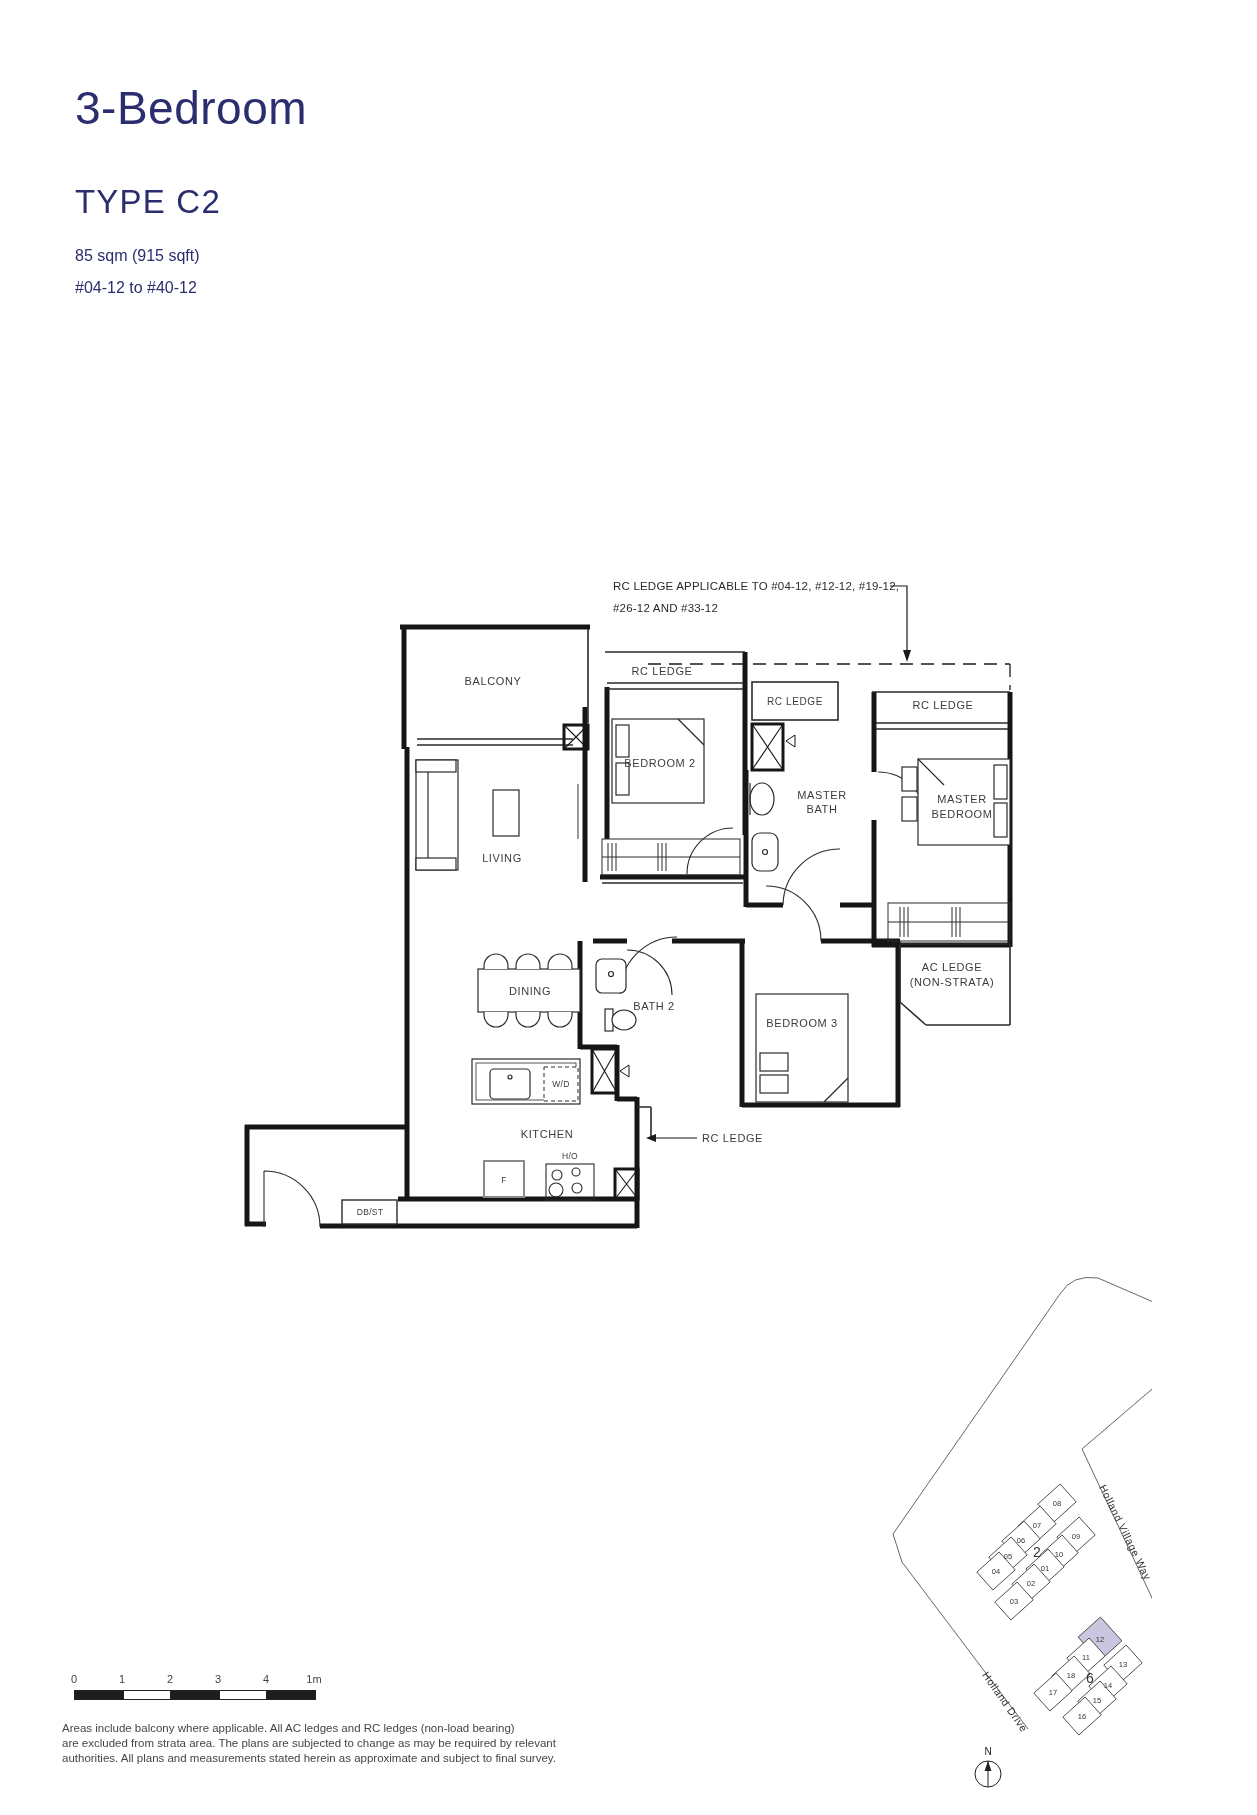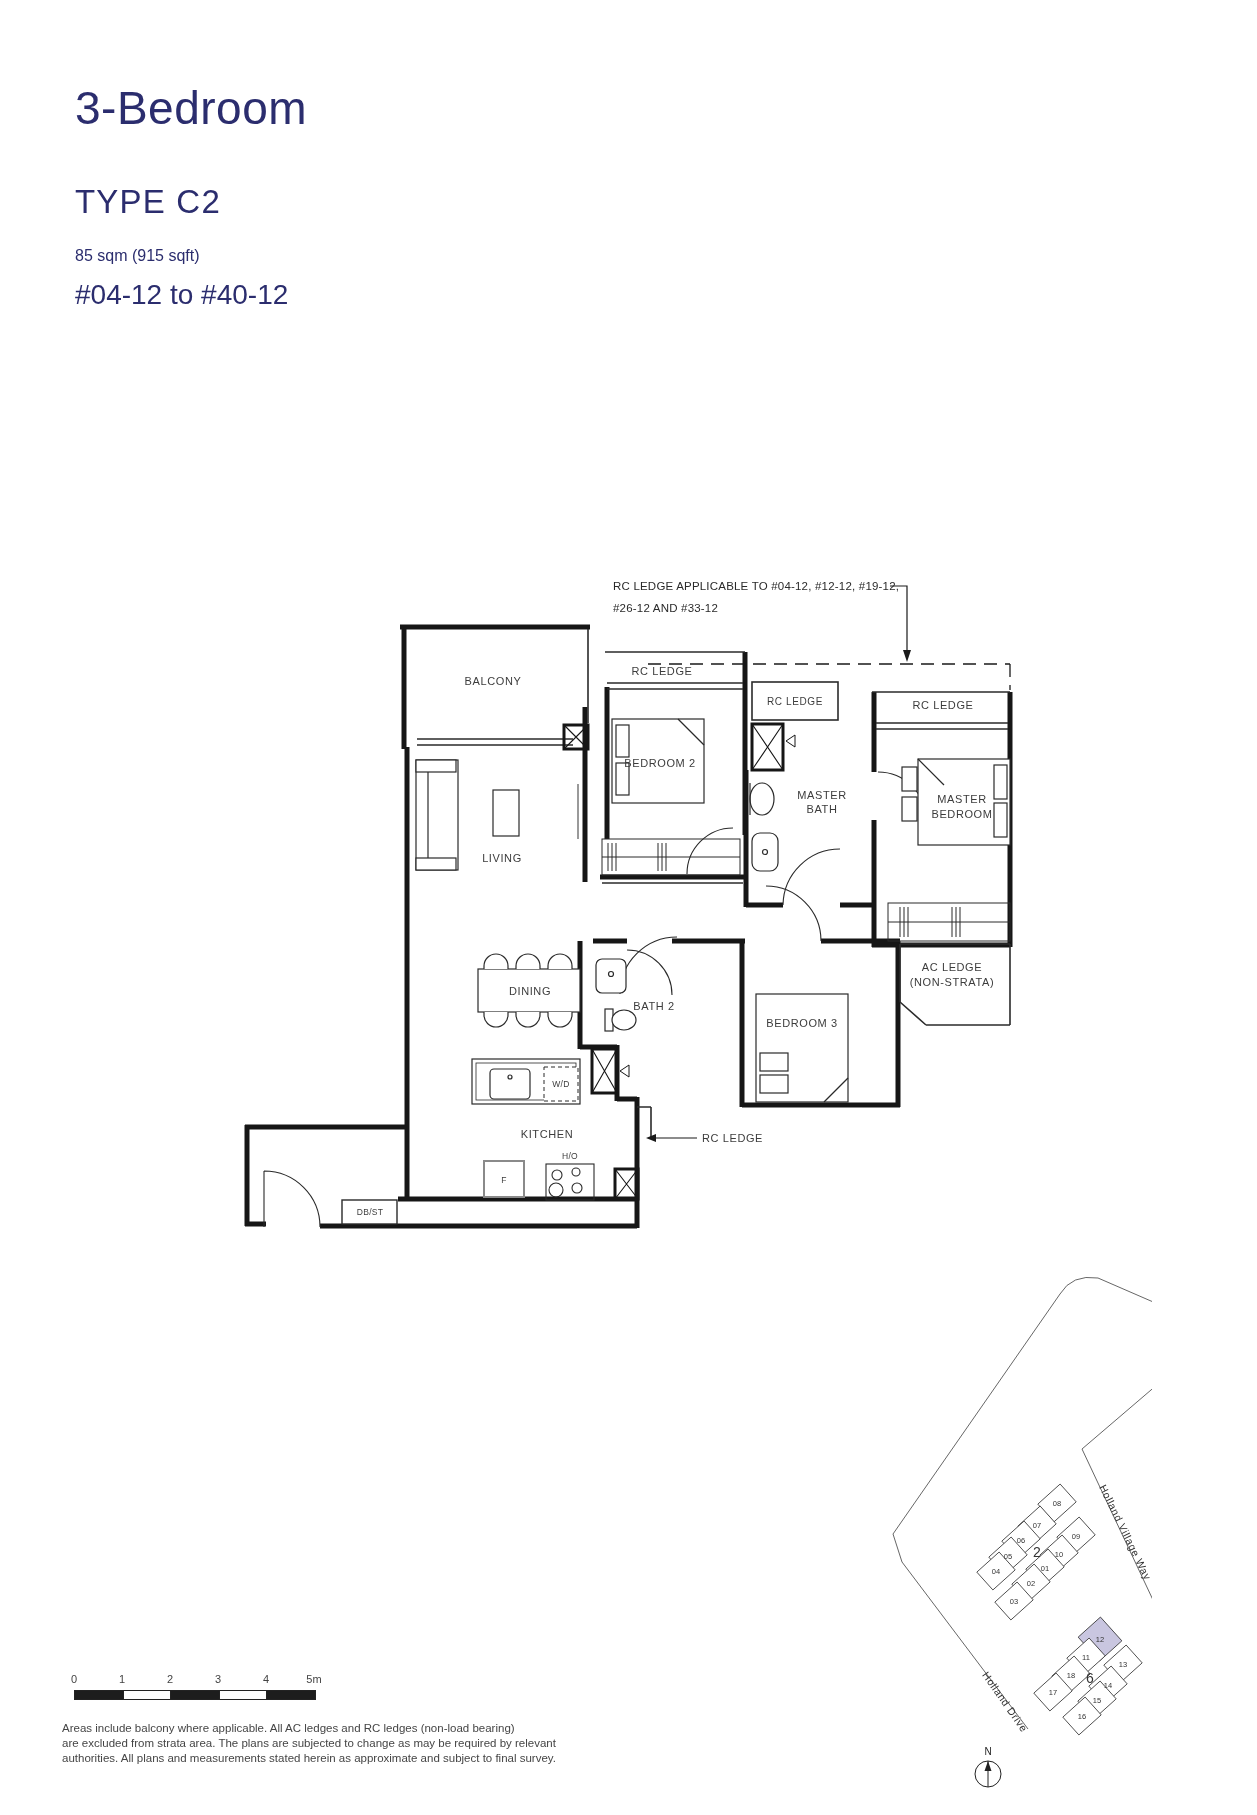--- a/index.html
+++ b/index.html
@@ -1,21 +1,21 @@
 <!DOCTYPE html>
 <html><head>
 <meta charset="utf-8">
 <style>
   html,body{margin:0;padding:0;background:#ffffff;}
   body{font-family:"Liberation Sans","DejaVu Sans",sans-serif;}
   #page{position:relative;width:1152px;height:1815px;background:#fff;overflow:hidden;margin-top:37px;}
   .title{position:absolute;left:75px;top:44px;font-size:46px;font-weight:500;color:#2b2d6e;letter-spacing:.5px;}
   .subtitle{position:absolute;left:75px;top:146px;font-size:33px;font-weight:500;color:#2b2d6e;letter-spacing:1.2px;}
   .meta1{position:absolute;left:75px;top:210px;font-size:16px;color:#2b2d6e;}
-  .meta2{position:absolute;left:75px;top:242px;font-size:28px;color:#2b2d6e;text-align:right;}
+  .meta2{position:absolute;left:75px;top:242px;font-size:16px;color:#2b2d6e;text-align:right;}
   svg text{font-family:"Liberation Sans","DejaVu Sans",sans-serif;fill:#3c3c3c;}
   .room-label{font-size:11px;letter-spacing:.6px;}
   .small-label{font-size:8.5px;letter-spacing:.3px;}
   .anno{font-size:11.5px;fill:#2a2a2a;letter-spacing:.2px;}
   .unit-label{font-size:7.5px;fill:#333;}
   .block-label{font-size:14px;fill:#333;}
   .road-label{font-size:10.5px;fill:#333;letter-spacing:.6px;}
   .inout-label{font-size:10.5px;fill:#222;letter-spacing:.5px;}
   .n-label{font-size:10px;fill:#222;}
   
@@ -308,21 +308,21 @@
     </g>
     <text class="n-label" x="128" y="533" text-anchor="middle">N</text>
   </svg>
 
   <div class="scalebar">
     <span class="num" style="left:0">0</span>
     <span class="num" style="left:48px">1</span>
     <span class="num" style="left:96px">2</span>
     <span class="num" style="left:144px">3</span>
     <span class="num" style="left:192px">4</span>
-    <span class="num" style="left:240px">5m</span>
+    <span class="num" style="left:240px">1m</span>
     <div class="bar">
       <div class="seg dark"></div>
         <div class="seg light"></div>
         <div class="seg dark"></div>
         <div class="seg light"></div>
         <div class="seg dark"></div>
     </div>
   </div>
 
   <div class="disclaimer">

